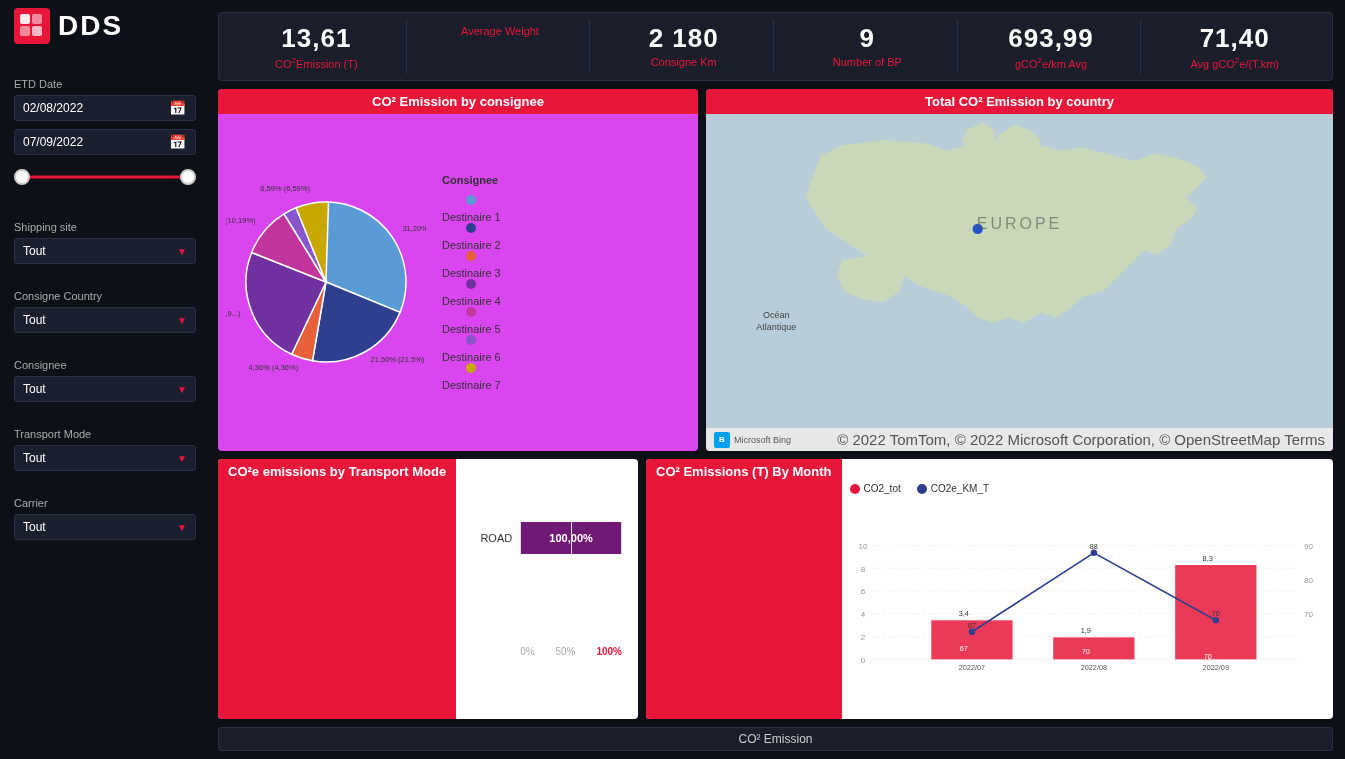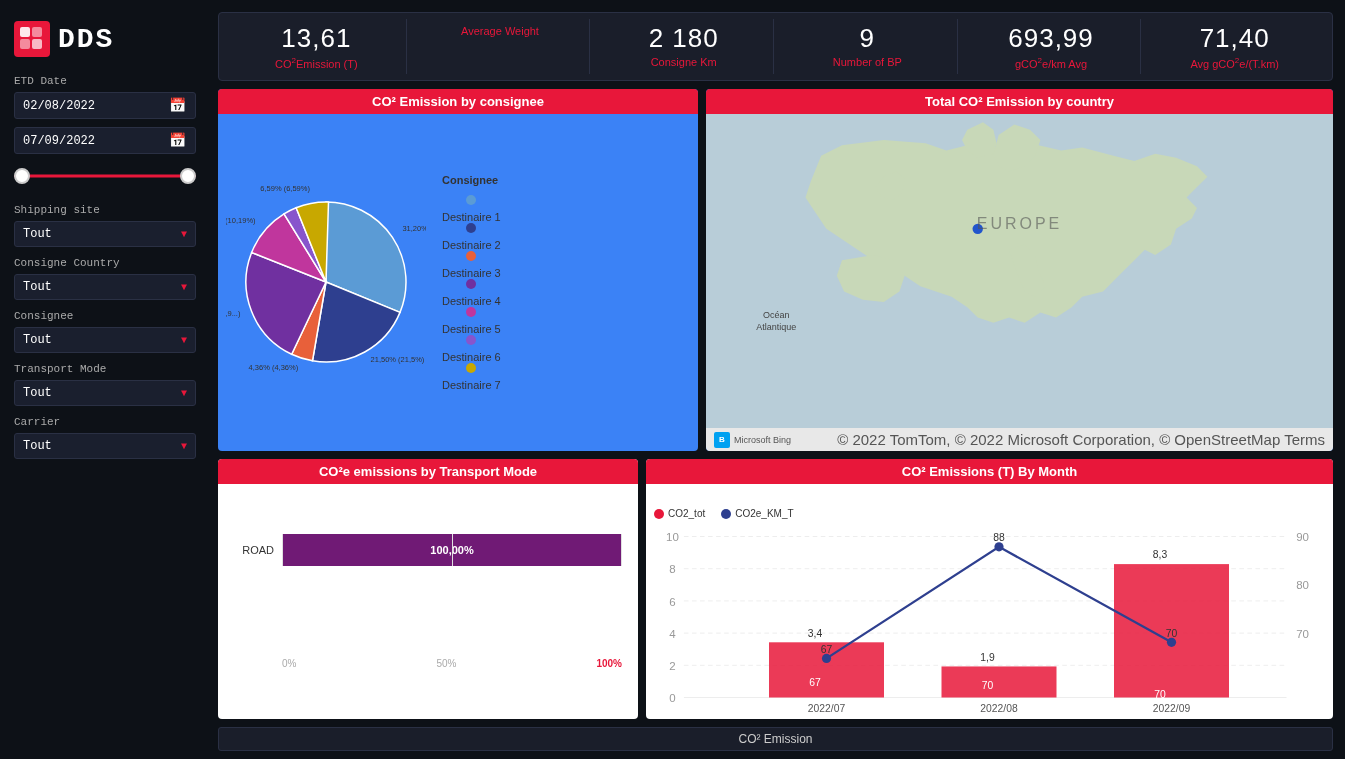--- a/index.html
+++ b/index.html
@@ -11,25 +11,24 @@
       height: 759px;
       overflow: hidden;
       display: flex;
     }
 
     
     .sidebar {
       width: 210px;
       min-width: 210px;
       background: #0d1117;
-      padding: 21px 14px;
+      padding: 8px 14px;
       display: flex;
       flex-direction: column;
-      gap: 10px;
-      font-family: Liberation Mono, monospace;
+      gap: 26px;
     }
     .logo-area {
       display: flex;
       align-items: center;
       gap: 8px;
       margin-bottom: 8px;
     }
     .logo-icon {
       width: 36px;
       height: 36px;
@@ -143,39 +142,39 @@
     }
     .kpi-card {
       flex: 1;
       text-align: center;
       padding: 4px 8px;
       border-right: 1px solid #2a3044;
     }
     .kpi-card:last-child { border-right: none; }
     .kpi-value {
       font-size: 26px;
-      font-weight: 400;
+      font-weight: 700;
       color: #fff;
       letter-spacing: 1px;
     }
     .kpi-label {
       font-size: 11px;
       color: #e8173a;
       margin-top: 2px;
     }
     .kpi-label sup { font-size: 8px; }
 
     
     .charts-row {
       display: flex;
       gap: 8px;
       flex: 1;
     }
     .chart-panel {
-      background: #3b82f6;
+      background: #d946ef;
       border-radius: 4px;
       overflow: hidden;
       display: flex;
       flex-direction: column;
     }
     .chart-panel.left { flex: 0 0 480px; }
     .chart-panel.right { flex: 1; }
 
     .chart-header {
       background: #e8173a;
@@ -282,21 +281,21 @@
     .bottom-row {
       display: flex;
       gap: 8px;
       height: 260px;
     }
     .bottom-panel {
       background: #fff;
       border-radius: 4px;
       overflow: hidden;
       display: flex;
-      flex-direction: column;
+      flex-direction: row;
     }
     .bottom-panel.left { flex: 0 0 420px; }
     .bottom-panel.right { flex: 1; }
 
     
     .transport-body {
       flex: 1;
       padding: 12px 16px;
       display: flex;
       flex-direction: column;

